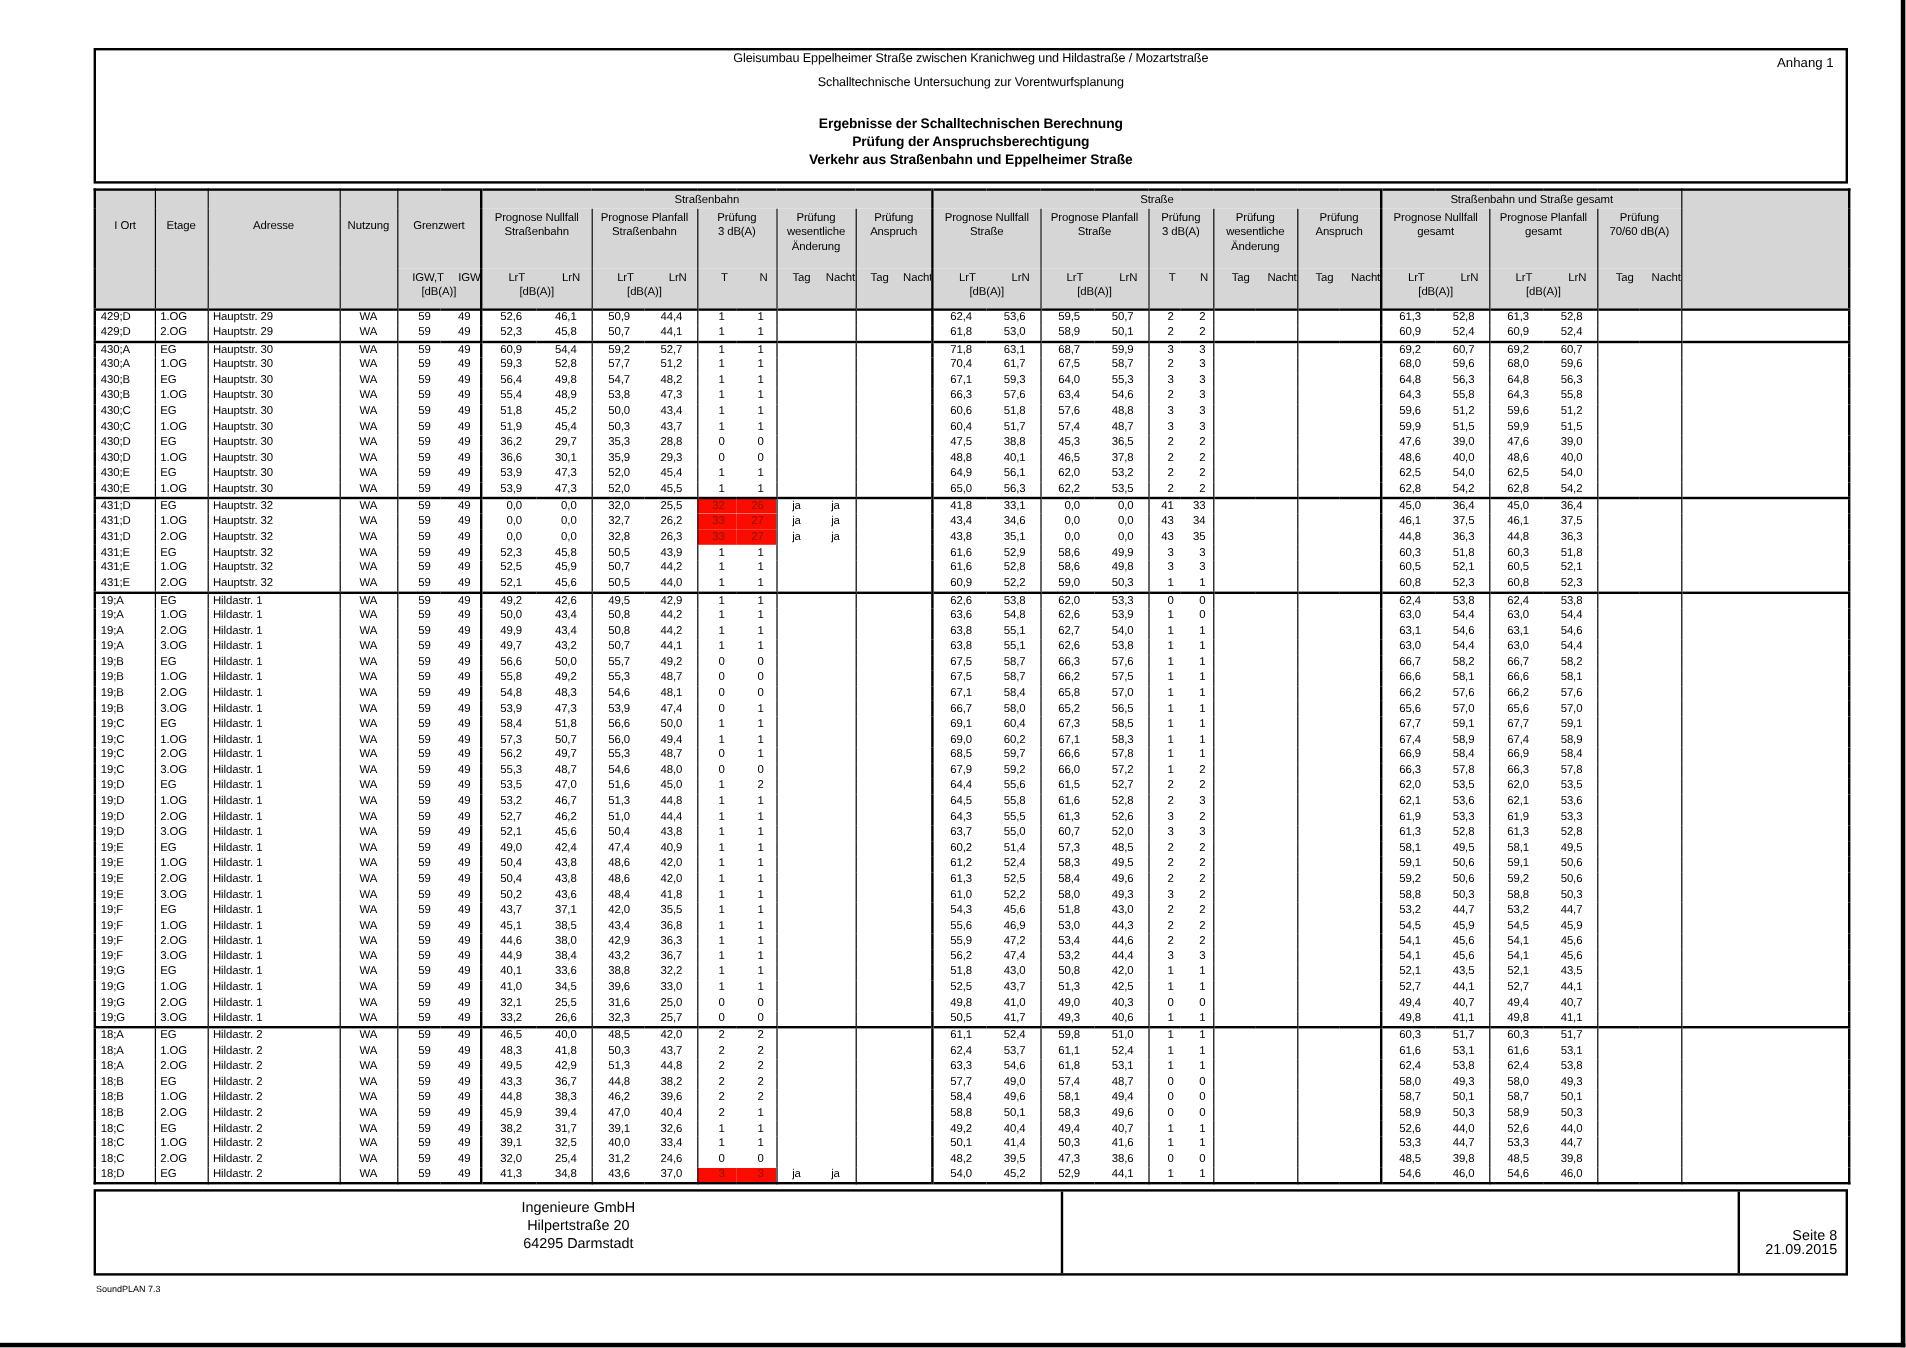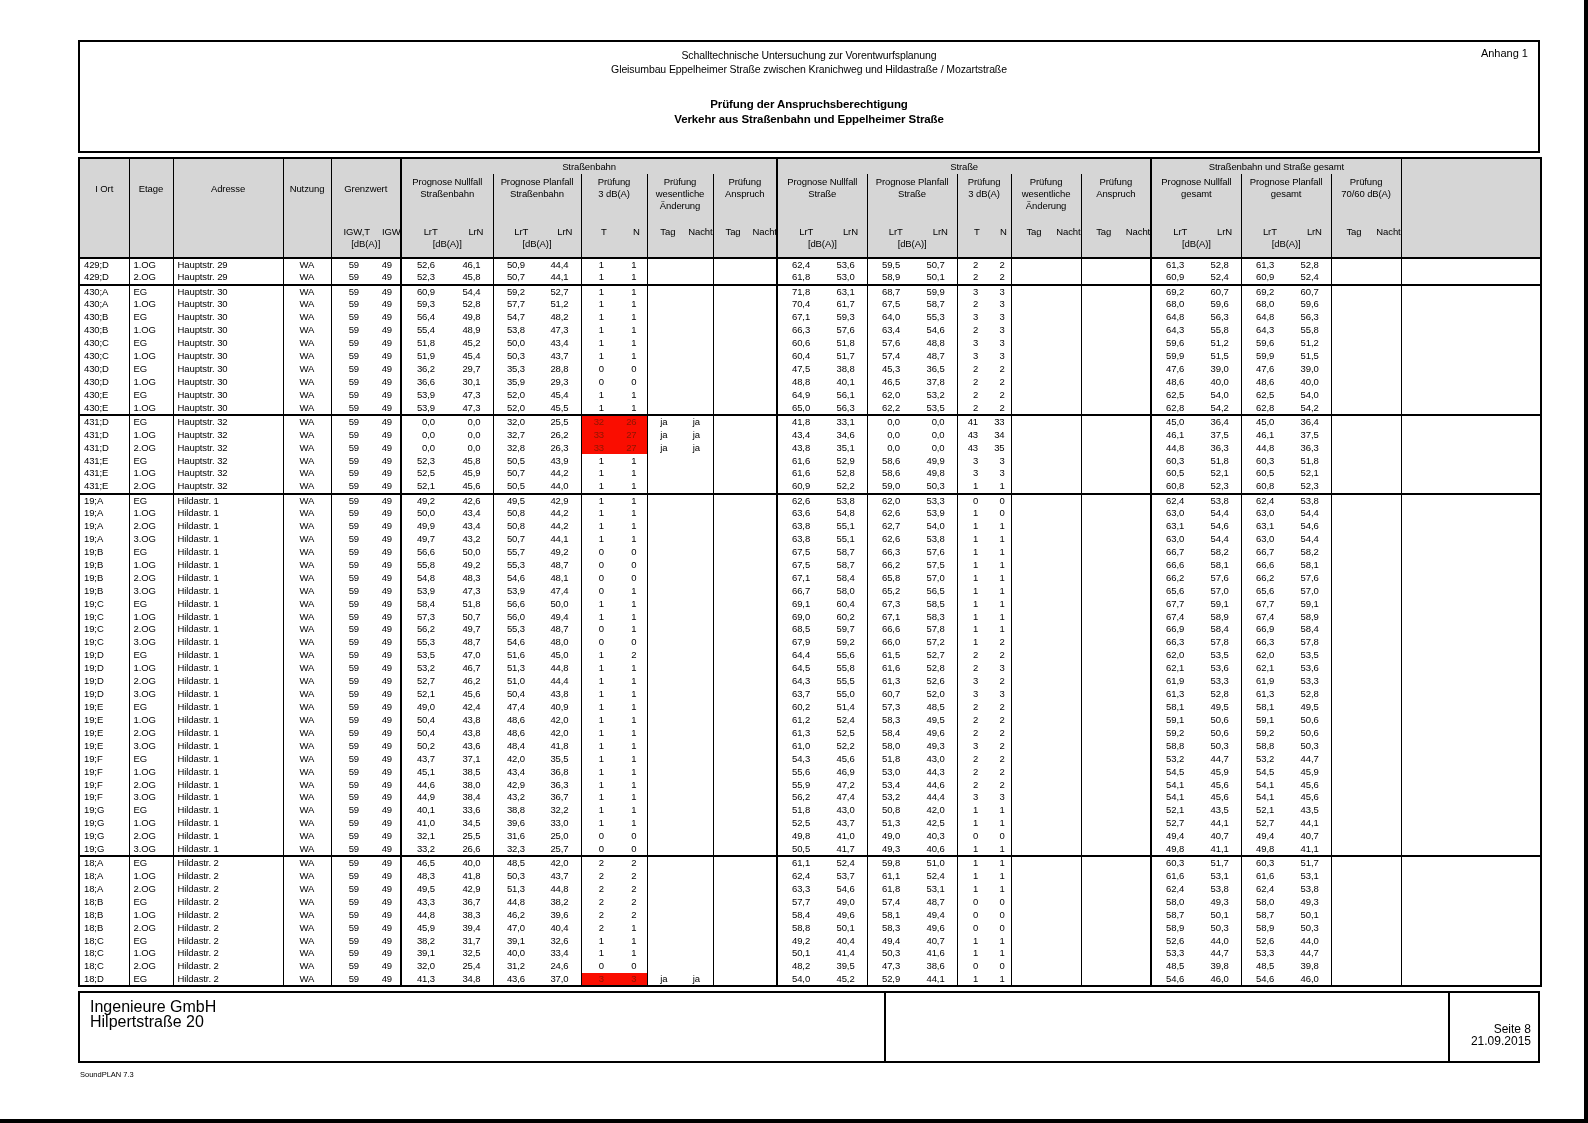--- a/index.html
+++ b/index.html
@@ -40,36 +40,37 @@
   .p12 { padding-right:12px; } .p10 { padding-right:10px; }
   .p8 { padding-right:8px; }   .p6 { padding-right:6px; }
   tr.sec td { border-top:2px solid #000; }
   td.red { background:var(--redbg); color:var(--redfg); }
 
   
   #footer { position:absolute; left:78px; top:991px; width:1462px; height:72px;
     display:flex; border:2px solid #000; background:#fff; }
   #fleft { width:806px; border-right:2px solid #000; padding:6px 10px; }
   #fleft .f1 { font-size:13px; line-height:16px; }
-  #fleft .fl { font-size:16px; line-height:15px; }
+  #fleft .fl { font-size:12px; line-height:15px;text-align:center; }
   #fmid { flex:1; border-right:2px solid #000; }
   #fright { width:88px; font-size:12px; text-align:right; padding:30px 7px 0 0; line-height:12px; }
   #soundplan { position:absolute; left:80px; top:1070px; font-size:7.5px; }
 
   
   #edge-r { position:absolute; right:0; top:0; width:4px; height:100%; background:#000; }
   #edge-b { position:absolute; left:0; bottom:0; width:100%; height:4px; background:#000; }
 </style>
 </head>
 <body>
 
 <div class="box" id="title-box">
+  <div class="th-line">Gleisumbau Eppelheimer Straße zwischen Kranichweg und Hildastraße / Mozartstraße</div>
   <div class="th-line tb-pad">Schalltechnische Untersuchung zur Vorentwurfsplanung</div>
-  <div class="th-line">Gleisumbau Eppelheimer Straße zwischen Kranichweg und Hildastraße / Mozartstraße</div>
   <div class="tb-gap"></div>
+  <div class="th-bold">Ergebnisse der Schalltechnischen Berechnung</div>
   <div class="th-bold">Prüfung der Anspruchsberechtigung</div>
   <div class="th-bold">Verkehr aus Straßenbahn und Eppelheimer Straße</div>
   <div class="anhang">Anhang 1</div>
 </div>
 
 <div id="table-area">
   <table id="main-table">
       <colgroup>
         <col style="width: 50px;">
         <col style="width: 44px;">
@@ -2126,20 +2127,21 @@
           <td></td>
         </tr>
       </tbody>
     </table>
 </div>
 
 <div id="footer">
   <div id="fleft">
     <div class="fl">Ingenieure GmbH</div>
     <div class="fl">Hilpertstraße 20</div>
+    <div class="fl">64295 Darmstadt</div>
   </div>
   <div id="fmid"></div>
   <div id="fright">
     <div>Seite 8</div>
     <div>21.09.2015</div>
   </div>
 </div>
 
 <div id="soundplan">SoundPLAN 7.3</div>
 

